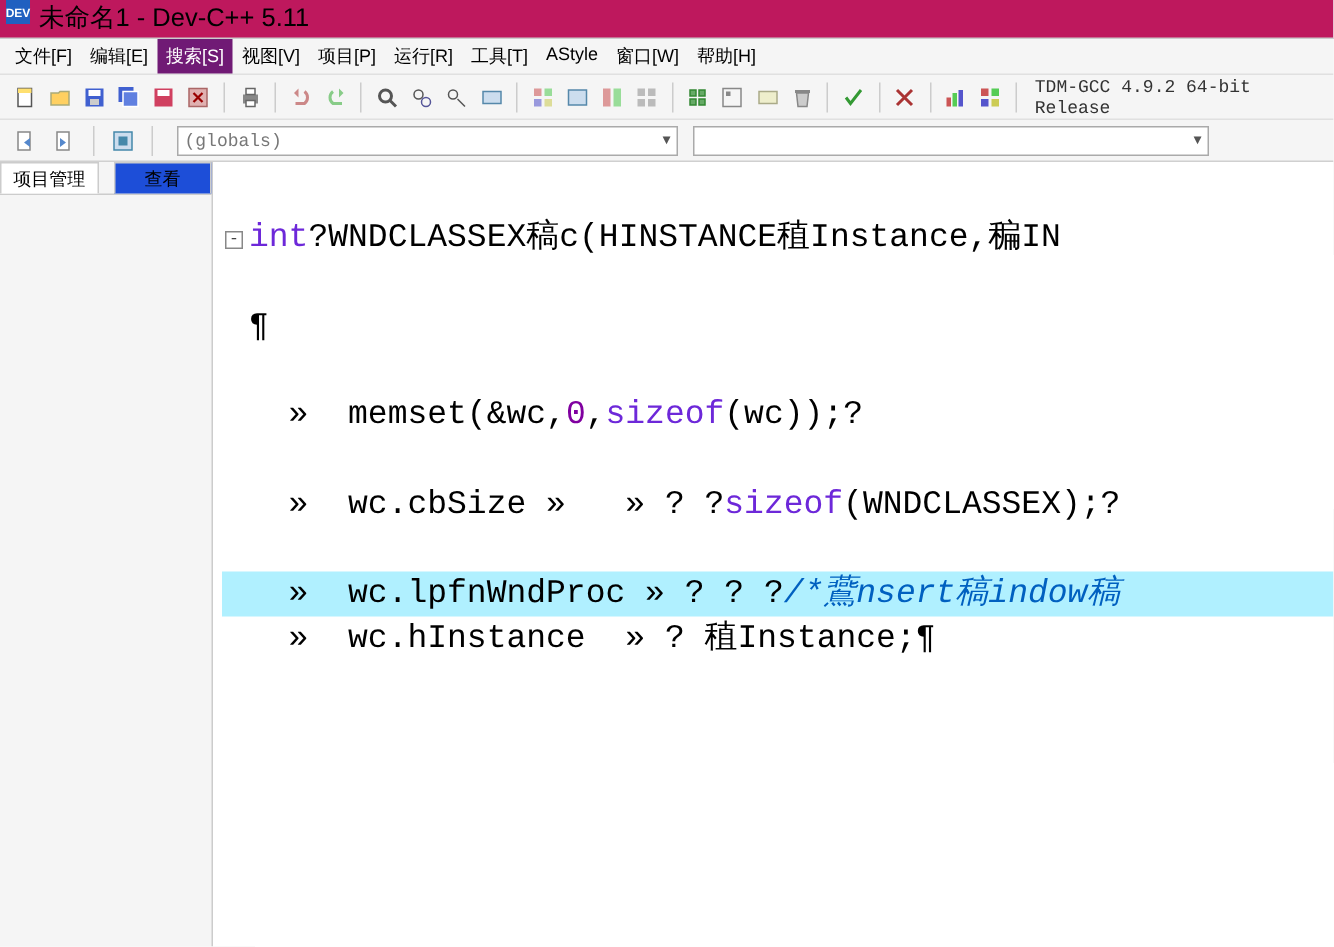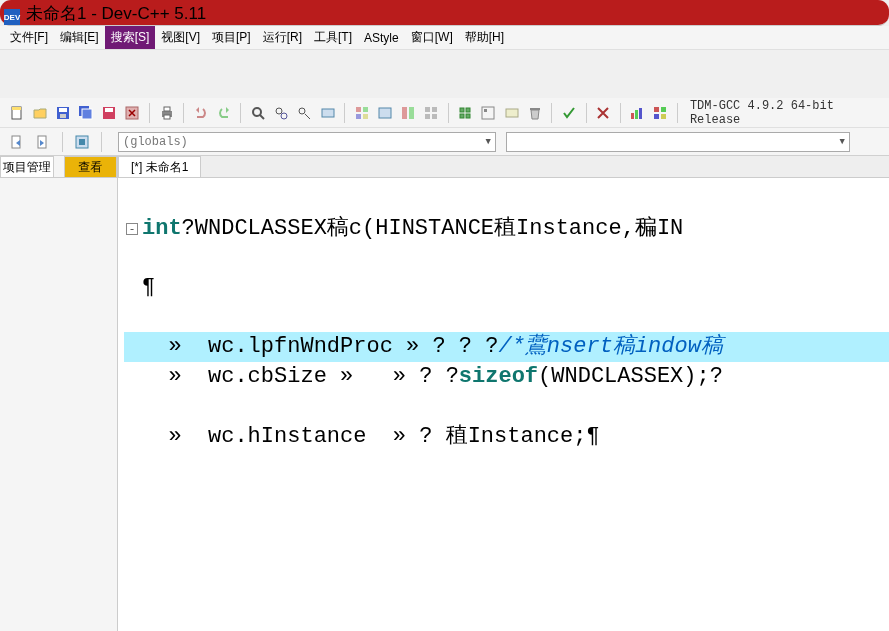--- a/index.html
+++ b/index.html
@@ -1,53 +1,53 @@
 <!DOCTYPE html>
 <html><head>
 <meta charset="utf-8">
 <style>
 * { box-sizing: border-box; margin: 0; padding: 0; }
 body { font-family: "Microsoft YaHei", sans-serif; font-size: 12px; background: #f0f0f0; width: 889px; height: 631px; overflow: hidden; position: relative; }
 
-.titlebar { background: #b91c1c; height: 26px; display: flex; align-items: flex-end; padding: 0 4px; border-bottom: 1px solid #ccc; border-radius: 11px; }
+.titlebar { background: #be185d; height: 26px; display: flex; align-items: flex-start; padding: 0 4px; border-bottom: 1px solid #ccc; }
 .titlebar .app-icon { width: 16px; height: 16px; background: #2060c0; color: #fff; font-size: 8px; font-weight: bold; display: flex; align-items: center; justify-content: center; margin-right: 6px; }
 .titlebar .title { font-size: 17px; }
 
-.menubar { background: #f5f5f5; height: 24px; display: flex; align-items: center; padding: 0 4px; border-bottom: 1px solid #e0e0e0; }
+.menubar { background: #f5f5f5; height: 24px; display: flex; padding: 0 4px; border-bottom: 1px solid #e0e0e0; }
 .menubar .menu-item { padding: 3px 6px; font-size: 12px; cursor: pointer; }
 .menubar .menu-item.highlight { background: #701a75; color: #fff; }
 
-.toolbar1 { background: #f5f5f5; height: 30px; display: flex; align-items: center; padding: 0 6px; border-bottom: 1px solid #e0e0e0; gap: 2px; margin-top: 48px; }
+.toolbar1 { background: #f5f5f5; height: 30px; display: flex; align-items: center; padding: 0 6px; border-bottom: 1px solid #e0e0e0; gap: 2px; }
 .tb-btn { width: 22px; height: 22px; display: flex; align-items: center; justify-content: center; border: 1px solid transparent; cursor: pointer; }
 .tb-sep { width: 1px; height: 20px; background: #ccc; margin: 0 4px; }
 .tb-text { font-family: "Courier New", monospace; font-size: 12px; color: #333; margin-left: 6px; }
 
 .toolbar2 { background: #f5f5f5; height: 28px; display: flex; align-items: center; padding: 0 6px; border-bottom: 1px solid #d0d0d0; gap: 4px; }
 .dropdown { border: 1px solid #aaa; background: #fff; height: 20px; font-size: 12px; font-family: "Courier New", monospace; padding: 0 4px; display: flex; align-items: center; justify-content: space-between; color: #777; }
 .dropdown .arrow { font-size: 9px; color: #555; }
-.drop1 { width: 378px; margin-left: 8px; }
+.drop1 { width: 334px; margin-left: 8px; }
 .drop2 { width: 344px; margin-left: 6px; }
 
 .main { display: flex; height: calc(631px - 26px - 24px - 30px - 28px); }
-.sidebar { width: 118px; background: #f5f5f5; border-right: 1px solid #ccc; }
+.sidebar { width: 142px; background: #f5f5f5; border-right: 1px solid #ccc; }
 .sidebar-tabs { display: flex; border-bottom: 1px solid #ccc; height: 22px; }
 .sidebar-tab { flex: 1; font-size: 12px; border: 1px solid #ccc; border-bottom: none; background: #fff; display: flex; align-items: center; justify-content: center; cursor: pointer; }
-.sidebar-tab.inactive { background: #eab308; margin-left: 10px; }
+.sidebar-tab.inactive { background: #1d4ed8; margin-left: 10px; }
 
 .editor-area { flex: 1; background: #fff; display: flex; flex-direction: column; }
 .editor-tabs { height: 22px; display: flex; border-bottom: 1px solid #ccc; background: #eee; }
 .editor-tab { padding: 2px 12px; font-size: 12px; background: #fff; border: 1px solid #ccc; border-bottom: none; cursor: pointer; display: flex; align-items: center; }
 
 .code { flex: 1; font-family: "Courier New", "SimSun", monospace; font-size: 22px; line-height: 1.35; padding: 6px 0 0 6px; white-space: pre; overflow: hidden; position: relative; }
 .gutter { display: inline-block; width: 18px; text-align: center; color: #888; user-select: none; vertical-align: top; }
 .fold { display:inline-block; width:12px; height:12px; border:1px solid #888; font-size:11px; line-height:10px; text-align:center; color:#444; margin-right:2px; vertical-align:2px;}
 .line { display: block; }
 .tab-sym { color: #000; }
 .pilcrow { color: #000; }
-.kw { font-weight: bold; color: #0f766e; }
+.kw { font-weight: normal; color: #6d28d9; }
 .num { color: #8000a0; }
 .comment { color: #0060c0; font-style: italic; }
 .hl { background: #b0f0ff; display: inline-block; width: 100%; }
 
 svg { width: 16px; height: 16px; }
 </style>
 </head>
 <body>
 
 <div class="titlebar">
@@ -269,28 +269,26 @@
 
 <div class="main">
   <div class="sidebar">
     <div class="sidebar-tabs">
       <div class="sidebar-tab">项目管理</div>
       <div class="sidebar-tab inactive">查看</div>
     </div>
   </div>
 
   <div class="editor-area">
-    <div class="editor-tabs">
-      <div class="editor-tab">[*] 未命名1</div>
-    </div>
     <div class="code">
 <span class="line"><span class="gutter"><span class="fold">-</span></span><span class="kw">int</span><span>?WNDCLASSEX稿c(HINSTANCE稙Instance,稨IN</span></span>
 <span class="line"><span class="gutter"></span><span class="pilcrow">¶</span></span>
+<span class="line"><span class="gutter"></span>  <span class="tab-sym">»</span>  <span>memset(&amp;wc,</span><span class="num">0</span><span>,</span><span class="kw">sizeof</span><span>(wc));?</span></span>
+<span class="line"><span class="gutter"></span>  <span class="tab-sym">»</span>  <span>wc.cbSize »   » ? ?</span><span class="kw">sizeof</span><span>(WNDCLASSEX);?</span></span>
 <span class="line hl"><span class="gutter"></span>  <span class="tab-sym">»</span>  <span>wc.lpfnWndProc » ? ? ?</span><span class="comment">/*鷰nsert稿indow稿</span></span>
-<span class="line"><span class="gutter"></span>  <span class="tab-sym">»</span>  <span>wc.cbSize »   » ? ?</span><span class="kw">sizeof</span><span>(WNDCLASSEX);?</span></span>
 <span class="line"><span class="gutter"></span>  <span class="tab-sym">»</span>  <span>wc.hInstance  » ? 稙Instance;</span><span class="pilcrow">¶</span></span>
 
 
 
 
 
 
 
       
       

